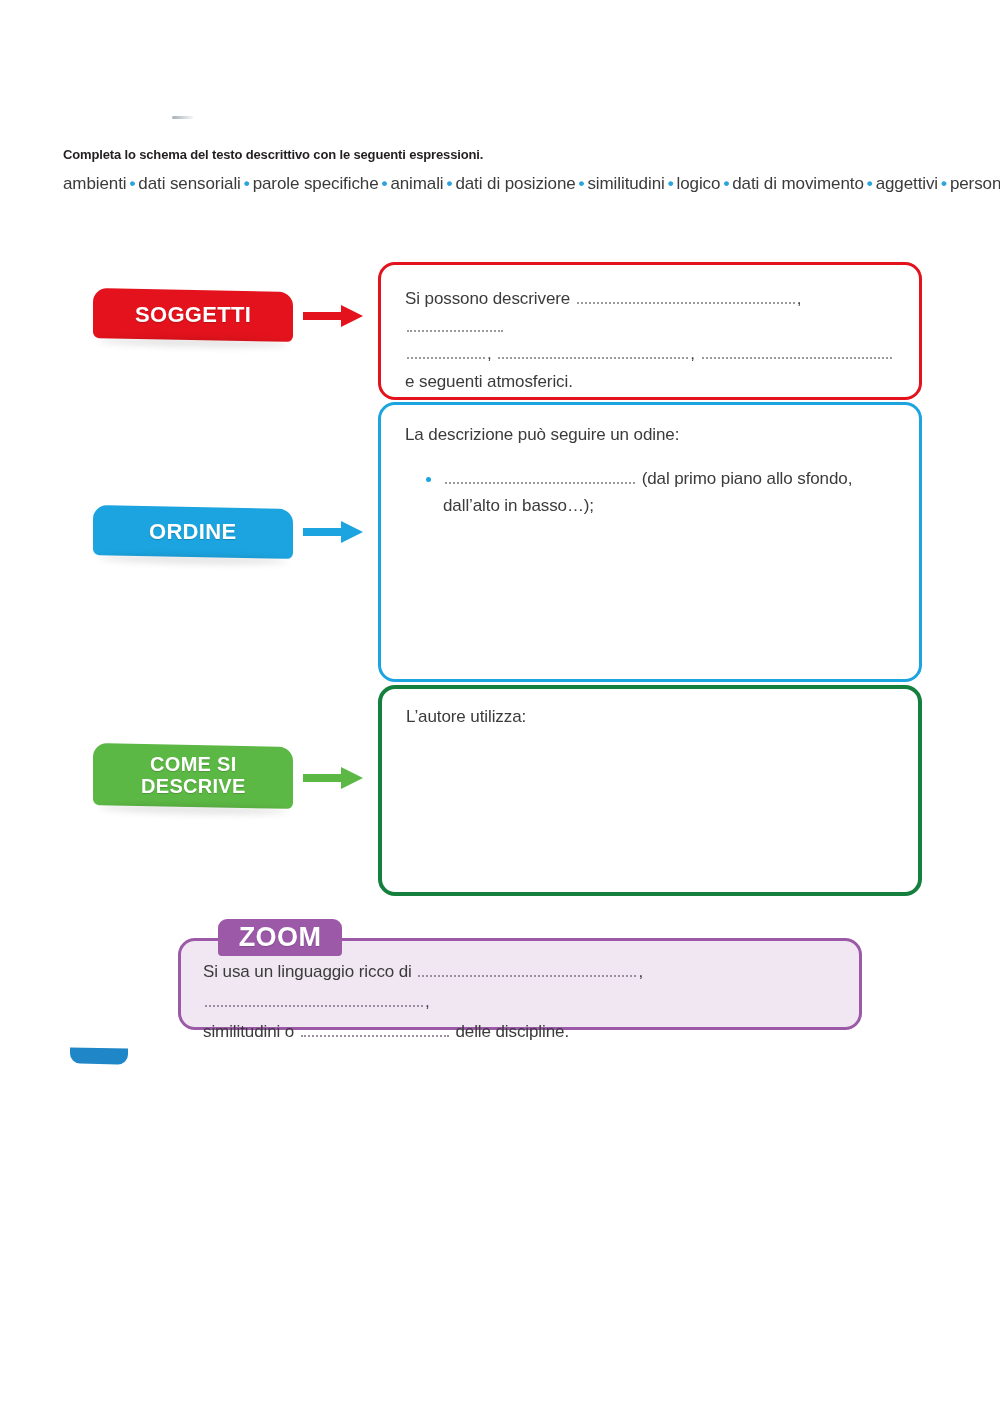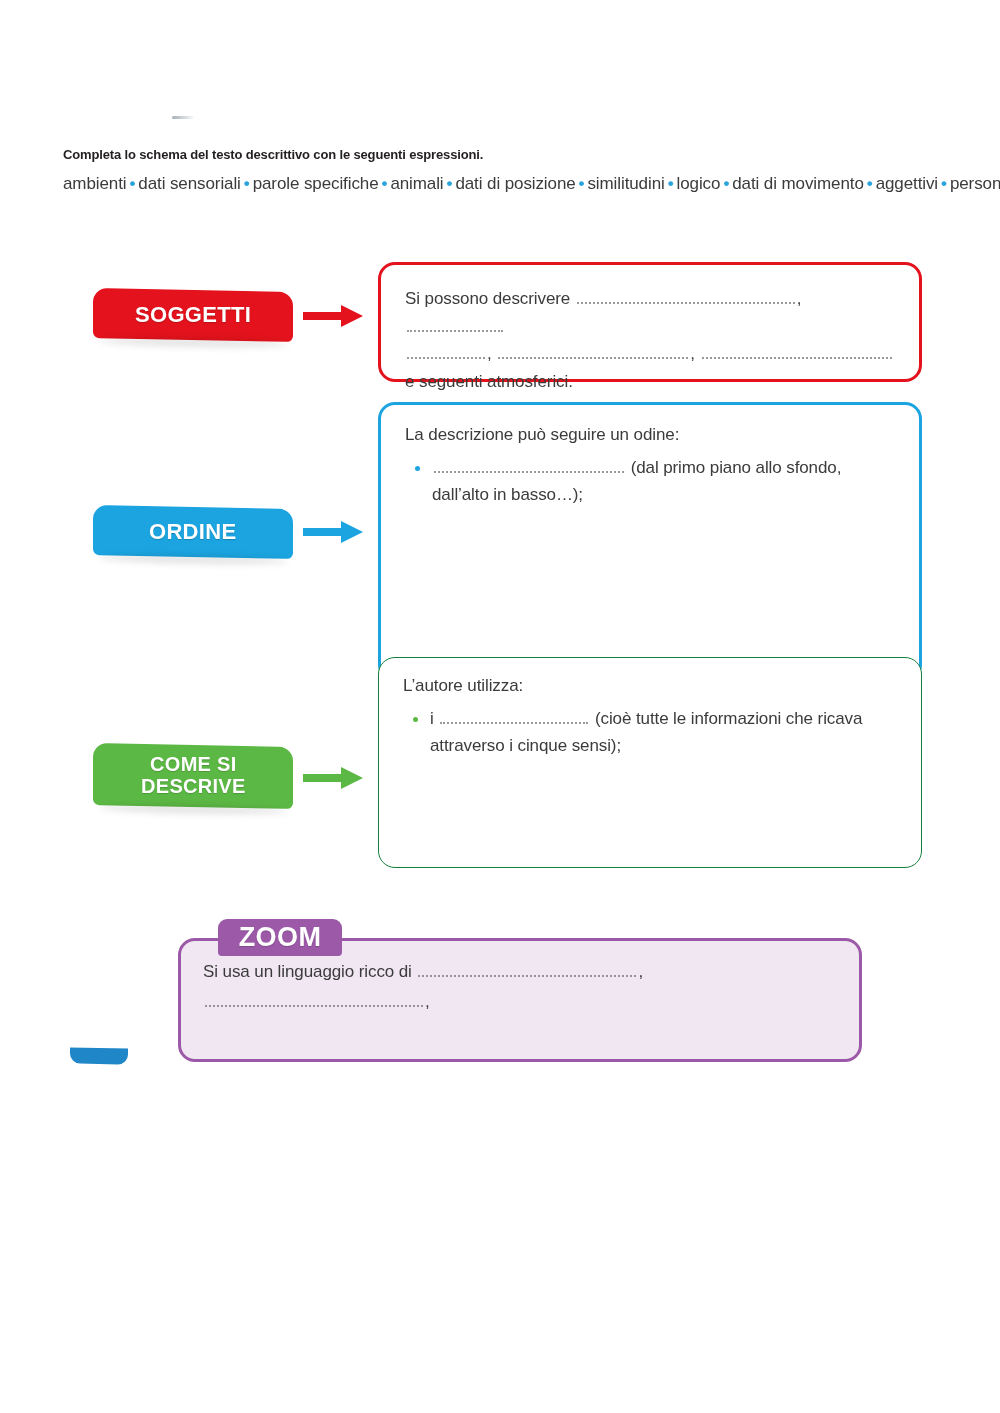--- a/index.html
+++ b/index.html
@@ -121,43 +121,43 @@
     box-sizing: border-box;
     border-radius: 17px;
     background: #ffffff;
     font-size: 17px;
     line-height: 1.62;
     color: #3b3b3b;
     letter-spacing: -0.1px;
   }
   #box-soggetti {
     left: 378px; top: 262px;
-    width: 544px; height: 120px;
+    width: 544px; height: 138px;
     border: 3px solid #e3121c;
     padding: 20px 20px 0 24px;
   }
   #box-ordine {
     left: 378px; top: 402px;
     width: 544px; height: 280px;
     border: 3px solid #1ba4e0;
     padding: 16px 20px 0 24px;
   }
   #box-come-si-descrive {
-    left: 378px; top: 657px;
+    left: 378px; top: 685px;
     width: 544px; height: 211px;
-    border: 1px solid #15803d;
+    border: 4px solid #15803d;
     padding: 14px 20px 0 24px;
   }
 
   .box-intro { margin: 0 0 4px 0; }
 
   
   ul.box-list {
     list-style: none;
-    margin: 5px;
+    margin: 16px;
     padding: 0;
   }
   ul.box-list > li {
     position: relative;
     padding-left: 22px;
     margin-bottom: 3px;
   }
   ul.box-list > li::before {
     content: "";
     position: absolute;
@@ -181,21 +181,21 @@
   .blank.b-long  { width: 218px; }
   .blank.b-mid   { width: 190px; }
   .blank.b-short { width: 148px; }
   .blank.b-xshort{ width: 96px; }
   .blank.b-tiny  { width: 78px; }
 
   
   #zoom-panel {
     position: absolute;
     left: 178px; top: 938px;
-    width: 684px; height: 124px;
+    width: 684px; height: 92px;
     box-sizing: border-box;
     border: 3px solid #9b59a8;
     border-radius: 17px;
     background: #f1e7f3;
     padding: 16px 24px 0 22px;
     font-size: 17px;
     line-height: 1.75;
     color: #3b3b3b;
     letter-spacing: -0.1px;
   }
@@ -287,32 +287,32 @@
 </div>
 <div class="arrow" id="arrow-descrive">
   <svg width="62" height="26" viewBox="0 0 62 26" xmlns="http://www.w3.org/2000/svg">
     <rect x="0" y="9" width="42" height="8" fill="#5cb844"></rect>
     <polygon points="38,2 60,13 38,24" fill="#5cb844"></polygon>
   </svg>
 </div>
 <div class="box" id="box-come-si-descrive">
   <p class="box-intro">L’autore utilizza:</p>
   <ul class="box-list">
-    <li>
-      <span>i</span>
-      <span class="blank b-short"></span>
-      <span>(cioè tutte le informazioni che ricava attraverso i cinque sensi);</span>
-    </li>
   </ul>
 </div>
 
 <div id="zoom-tab">
   <span>ZOOM</span>
 </div>
 <div id="zoom-panel">
   <div>
     <span>Si usa un linguaggio ricco di</span>
     <span class="blank b-long"></span>,
     <span class="blank b-long"></span><span>,</span>
   </div>
+  <div>
+    <span>similitudini o</span>
+    <span class="blank b-short"></span>
+    <span>delle discipline.</span>
+  </div>
 </div>
 
 <div id="bottom-nub"></div>
 
 </body></html>

